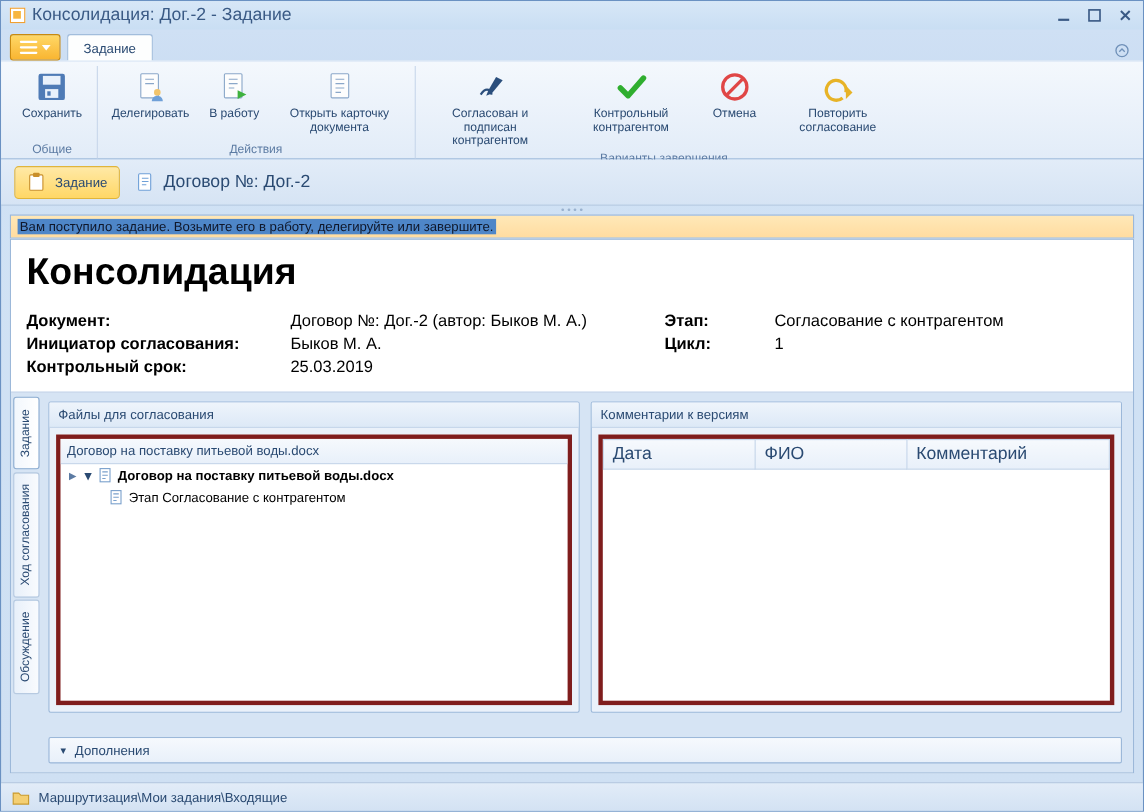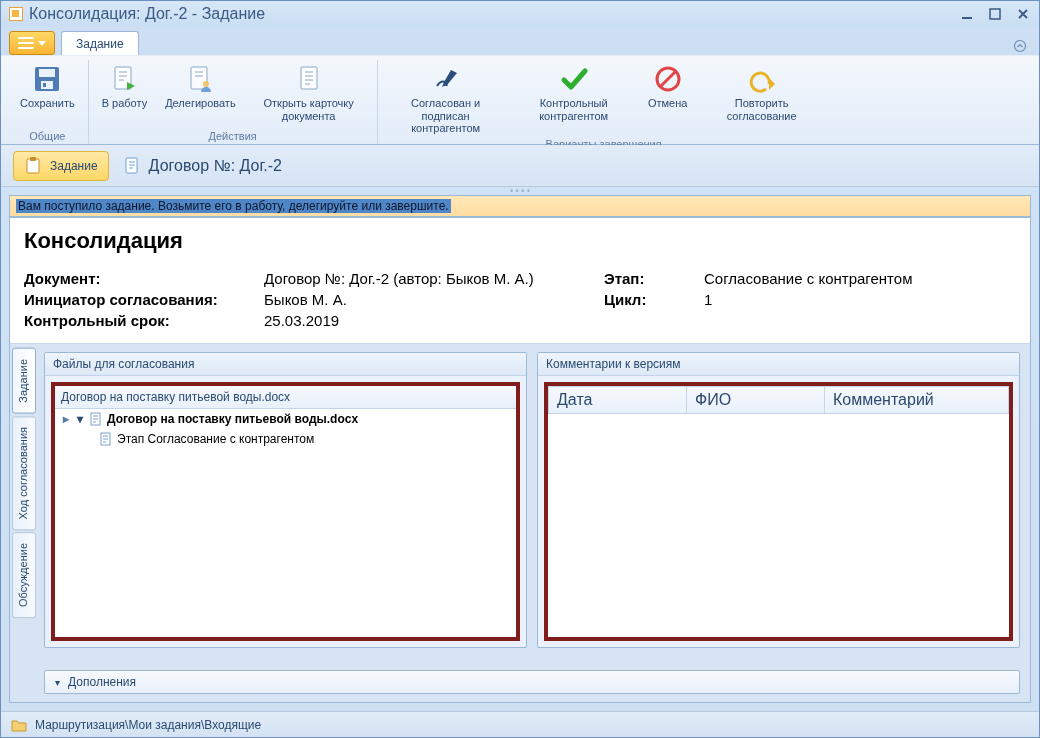--- a/index.html
+++ b/index.html
@@ -100,21 +100,21 @@
   .banner .hl { background:#4e86c8; color:#0f172a; padding:0 2px; }
 
   
   .docwrap {
     margin: 0 8px 8px 8px; flex:1; display:flex; flex-direction:column;
     border:1px solid #9cb8d9; background:#fff;
   }
   .doc-head {
     padding: 10px 14px 14px 14px; font-family: "Times New Roman", serif;
   }
-  .doc-title { font-size:22px; font-weight:bold; margin-bottom:16px; }
+  .doc-title { font-size:34px; font-weight:bold; margin-bottom:16px; }
   .doc-grid {
     display:grid; grid-template-columns: 230px 330px 90px auto;
     font-size:15px; row-gap:4px; column-gap:10px;
   }
   .doc-grid .k { font-weight:bold; }
 
   
   .lower {
     flex:1; display:flex; border-top:1px solid #c8d6ea;
     background:#d6e4f4;
@@ -250,36 +250,36 @@
         </div>
         <div class="grp-label">Общие</div>
       </div>
 
       <div class="ribbon-group">
         <div class="items">
           <div class="rbtn">
             <div class="ic">
               <svg width="30" height="30">
                   <rect x="6" y="3" width="16" height="22" rx="1" fill="#fdfdfd" stroke="#8aa7c9"></rect>
-                  <path d="M10 8h8M10 12h8M10 16h5" stroke="#8aa7c9"></path>
-                  <polygon points="18,18 26,22 18,26" fill="#3fb23f"></polygon>
-                </svg>
-            </div>
-            <div class="lbl">В работу</div>
-          </div>
-          <div class="rbtn">
-            <div class="ic">
-              <svg width="30" height="30">
-                  <rect x="6" y="3" width="16" height="22" rx="1" fill="#fdfdfd" stroke="#8aa7c9"></rect>
                   <path d="M10 8h8M10 12h8" stroke="#8aa7c9"></path>
                   <circle cx="21" cy="20" r="3" fill="#f2c46b"></circle>
                   <path d="M16 28c0-3 2.5-5 5-5s5 2 5 5" fill="#6fa0d8"></path>
                 </svg>
             </div>
             <div class="lbl">Делегировать</div>
+          </div>
+          <div class="rbtn">
+            <div class="ic">
+              <svg width="30" height="30">
+                  <rect x="6" y="3" width="16" height="22" rx="1" fill="#fdfdfd" stroke="#8aa7c9"></rect>
+                  <path d="M10 8h8M10 12h8M10 16h5" stroke="#8aa7c9"></path>
+                  <polygon points="18,18 26,22 18,26" fill="#3fb23f"></polygon>
+                </svg>
+            </div>
+            <div class="lbl">В работу</div>
           </div>
           <div class="rbtn">
             <div class="ic">
               <svg width="30" height="30">
                   <rect x="7" y="3" width="16" height="22" rx="1" fill="#fdfdfd" stroke="#8aa7c9"></rect>
                   <path d="M11 8h8M11 12h8M11 16h8M11 20h5" stroke="#8aa7c9"></path>
                 </svg>
             </div>
             <div class="lbl">Открыть карточку документа</div>
           </div>

